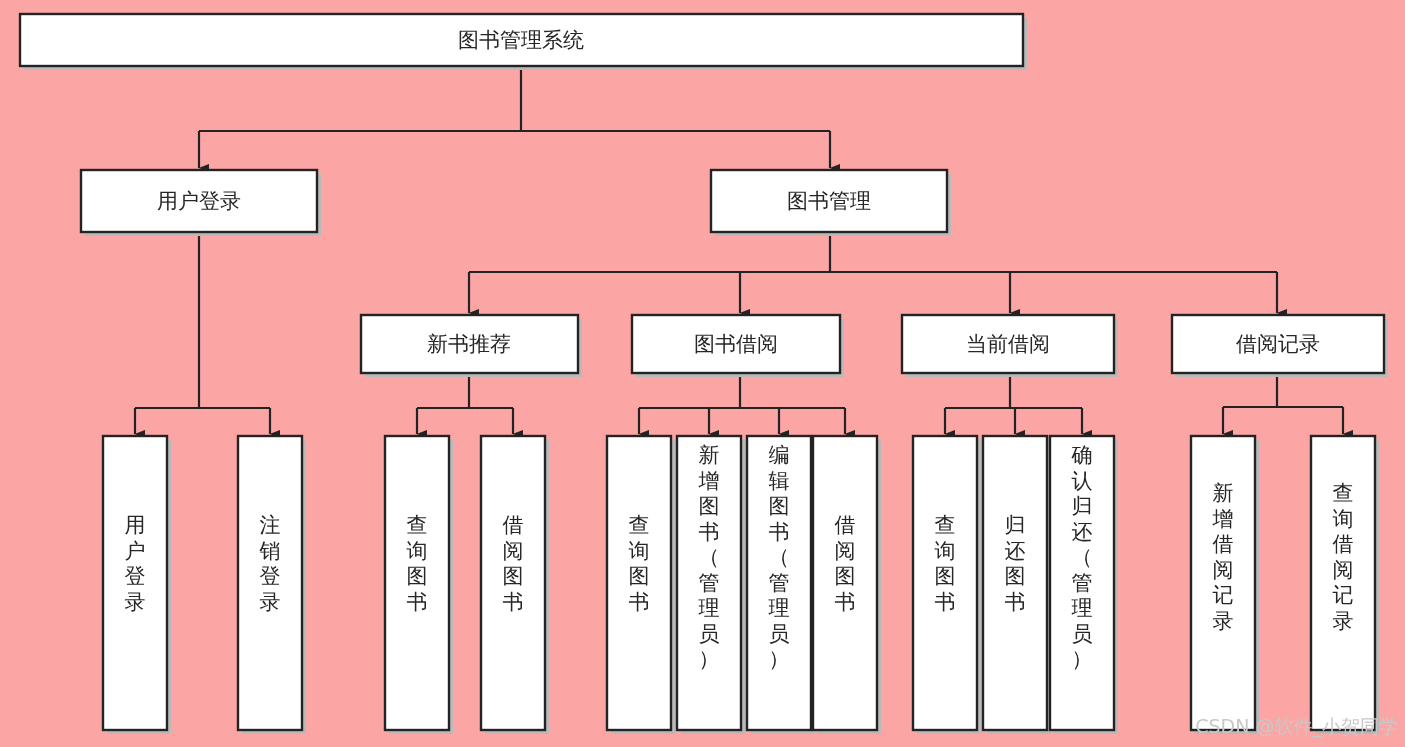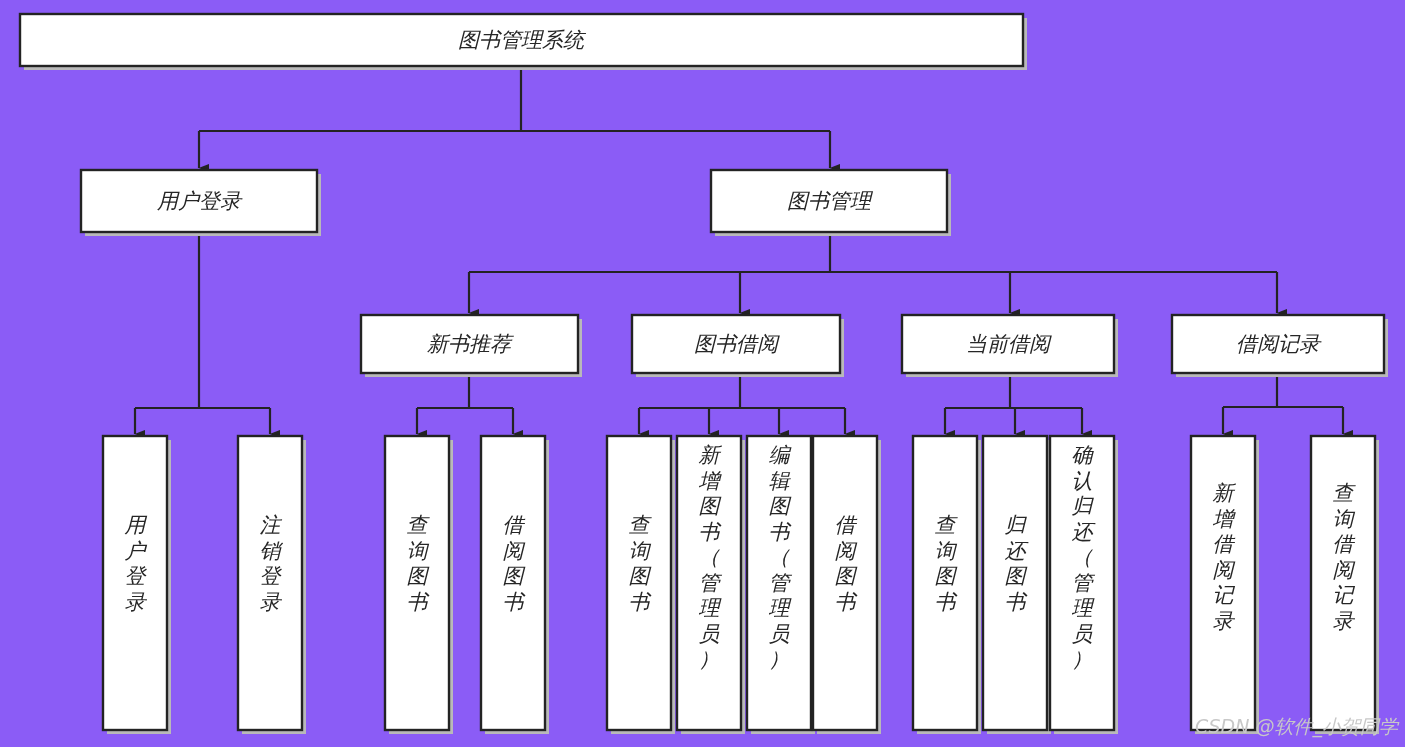--- a/index.html
+++ b/index.html
@@ -10,22 +10,21 @@
   body {
     width: 1405px;
     height: 747px;
     font-family: "DejaVu Sans", "Liberation Sans", sans-serif;
     overflow: hidden;
   }
   #diagram-root {
     position: relative;
     width: 1405px;
     height: 747px;
-    background: #8b5cf6;
-    font-style: italic;
+    background: #fca5a5;
   }
   svg.diagram-canvas {
     position: absolute;
     top: 0;
     left: 0;
     width: 1405px;
     height: 747px;
   }
   .node-box {
     fill: #ffffff;

